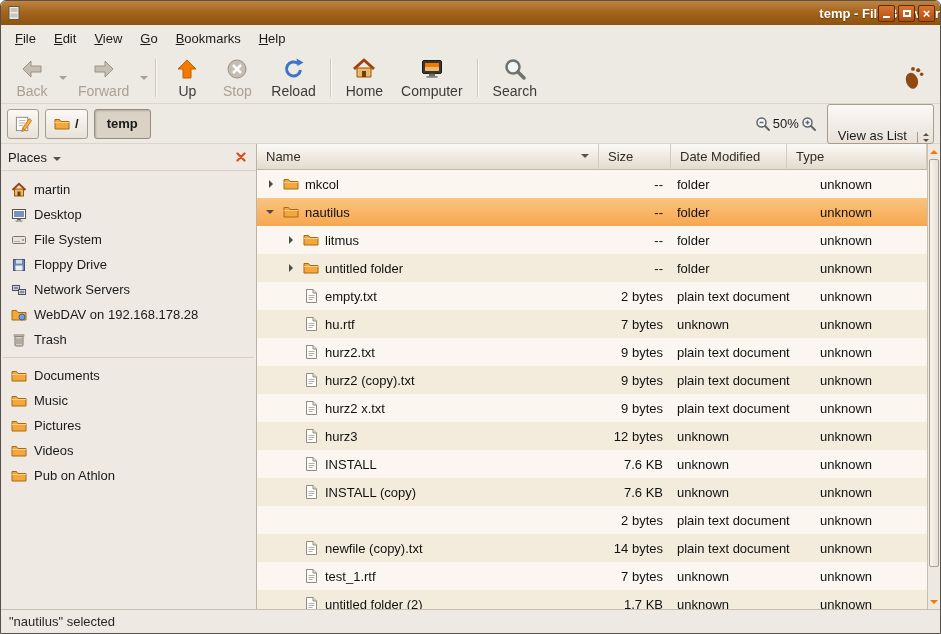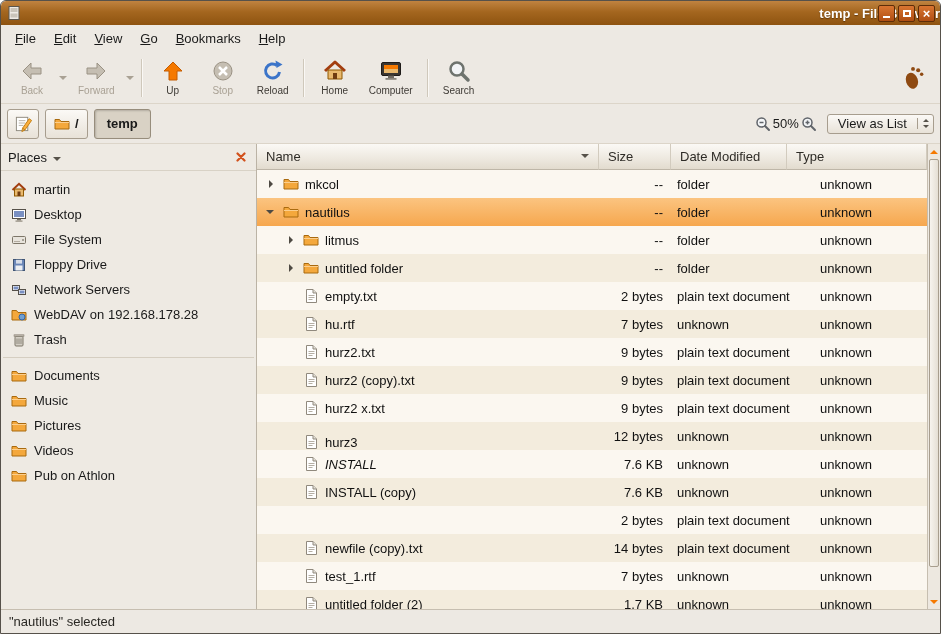--- a/index.html
+++ b/index.html
@@ -26,40 +26,40 @@
   
   .menubar{height:27px;flex:none;display:flex;align-items:center;padding:0 5px}
   .menu-item{padding:4px 9px;font-size:13px}
 
   
   .toolbar{height:52px;flex:none;display:flex;align-items:center;padding:0 6px;border-bottom:1px solid #DCD5C9}
   .tb-buttons{display:flex;align-items:center;height:100%}
   .tb-btn{display:flex;flex-direction:column;align-items:center;justify-content:center;
           height:48px;min-width:50px;padding:2px 9px;gap:2px;border-radius:3px}
   .tb-btn .icon{width:24px;height:24px}
-  .tb-label{font-size:10px;color:#3E3A35}
+  .tb-label{font-size:14px;color:#3E3A35}
   .tb-btn.disabled .tb-label{color:#A9A194}
   .tb-drop{width:12px;height:48px;display:flex;align-items:center;justify-content:center}
   .tb-drop::after{content:"";border:4px solid transparent;border-top-color:#A9A194;margin-top:4px}
   .tb-sep{width:0;height:38px;border-left:1px solid #CFC8BB;border-right:1px solid #FAF8F5;margin:0 5px}
   .throbber{margin-left:auto;margin-right:8px;width:26px;height:26px}
   .throbber .icon{width:26px;height:26px}
 
   
   .locbar{height:40px;flex:none;display:flex;align-items:center;gap:6px;padding:0 6px;border-bottom:1px solid #DCD5C9}
   .btn{background:linear-gradient(#FBF9F6,#E8E2D8);border:1px solid #A79D8E;border-radius:3px}
   .loc-edit{width:32px;height:30px;display:flex;align-items:center;justify-content:center}
   .loc-edit .icon{width:19px;height:19px}
   .loc-root{height:30px;display:flex;align-items:center;gap:5px;padding:0 8px;font-size:13px;font-weight:bold}
   .loc-temp{height:30px;padding:0 12px;font-size:13px;font-weight:bold;display:flex;align-items:center;
             background:#D9D2C5;border:1px solid #978D7C;border-radius:3px;box-shadow:inset 1px 1px 2px rgba(0,0,0,.18)}
   .loc-right{margin-left:auto;display:flex;align-items:center;}
   .zoom-btn{width:20px;height:20px;display:flex;align-items:center;justify-content:center}
   .zoom-label{font-size:13px}
-  .combo{height:20px;margin-left:8px;display:flex;align-items:center;border:1px solid #A79D8E;border-radius:3px;
+  .combo{height:40px;margin-left:8px;display:flex;align-items:flex-end;border:1px solid #A79D8E;border-radius:3px;
          background:linear-gradient(#FBF9F6,#E8E2D8)}
   .combo-text{padding:0 10px;font-size:13px;display:flex;align-items:center}
   .combo-step{width:16px;border-left:1px solid #A79D8E;display:flex;flex-direction:column;align-items:center;justify-content:center;gap:3px}
   .combo-step i{border:3.5px solid transparent;display:block;width:0;height:0}
   .combo-step .up{border-bottom-color:#57524A;margin-top:-2px}
   .combo-step .down{border-top-color:#57524A;margin-bottom:-2px}
 
   
   .main{flex:1;display:flex;min-height:0}
 
@@ -560,33 +560,33 @@
               <svg class="icon" style="width: 16px; height: 16px;">
                 <use href="#sym-file"></use>
               </svg>
               <span>hurz2 x.txt</span>
             </div>
             <div class="cell cell-size">9 bytes</div>
             <div class="cell cell-type">plain text document</div>
             <div class="cell cell-date">unknown</div>
           </div>
           <div class="fl-row odd">
-            <div class="cell cell-name" style="padding-left: 26px; align-items: flex-end;">
+            <div class="cell cell-name" style="padding-left: 26px;">
               <span class="expander none"></span>
               <svg class="icon" style="width: 16px; height: 16px;">
                 <use href="#sym-file"></use>
               </svg>
               <span>hurz3</span>
             </div>
             <div class="cell cell-size">12 bytes</div>
             <div class="cell cell-type">unknown</div>
             <div class="cell cell-date">unknown</div>
           </div>
           <div class="fl-row even">
-            <div class="cell cell-name" style="padding-left: 26px; font-style: italic;">
+            <div class="cell cell-name" style="padding-left: 26px;">
               <span class="expander none"></span>
               <svg class="icon" style="width: 16px; height: 16px;">
                 <use href="#sym-file"></use>
               </svg>
               <span>INSTALL</span>
             </div>
             <div class="cell cell-size">7.6 KB</div>
             <div class="cell cell-type">unknown</div>
             <div class="cell cell-date">unknown</div>
           </div>

